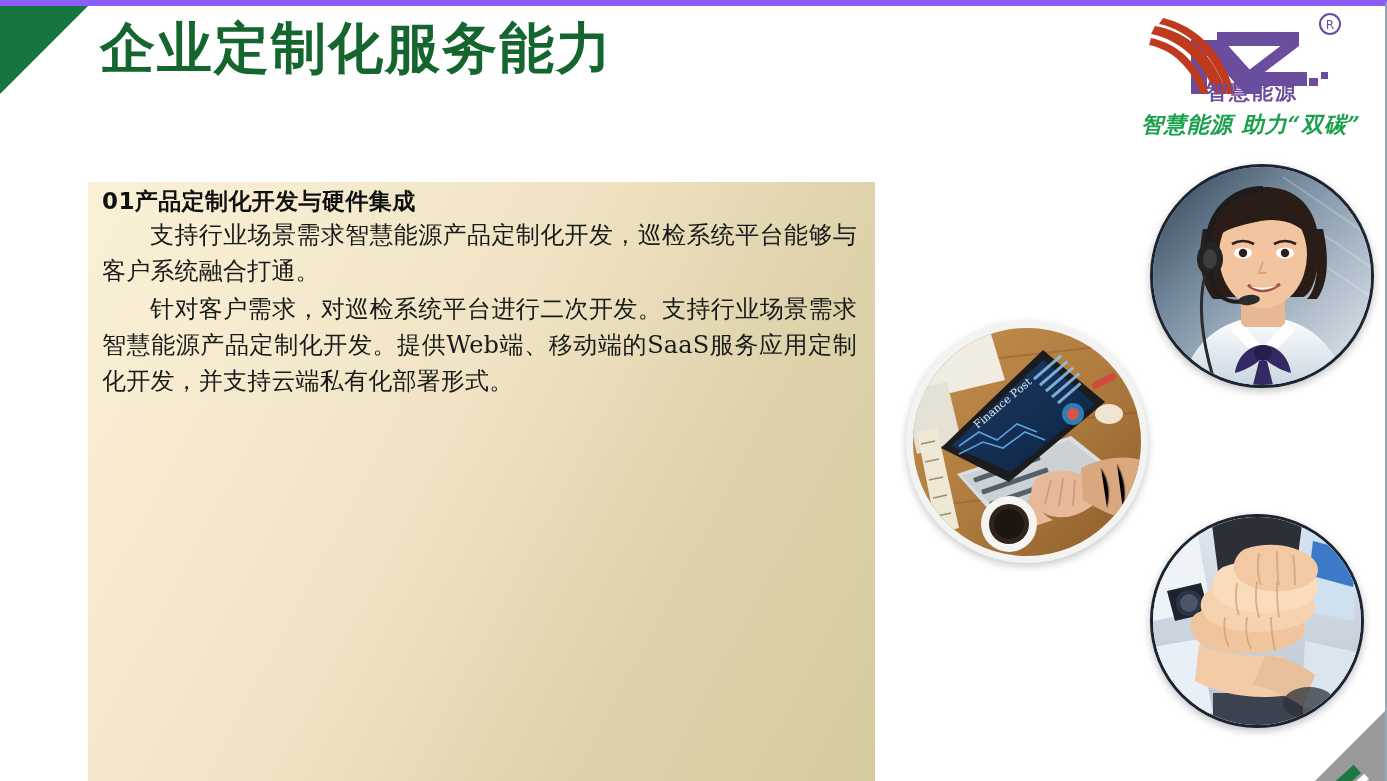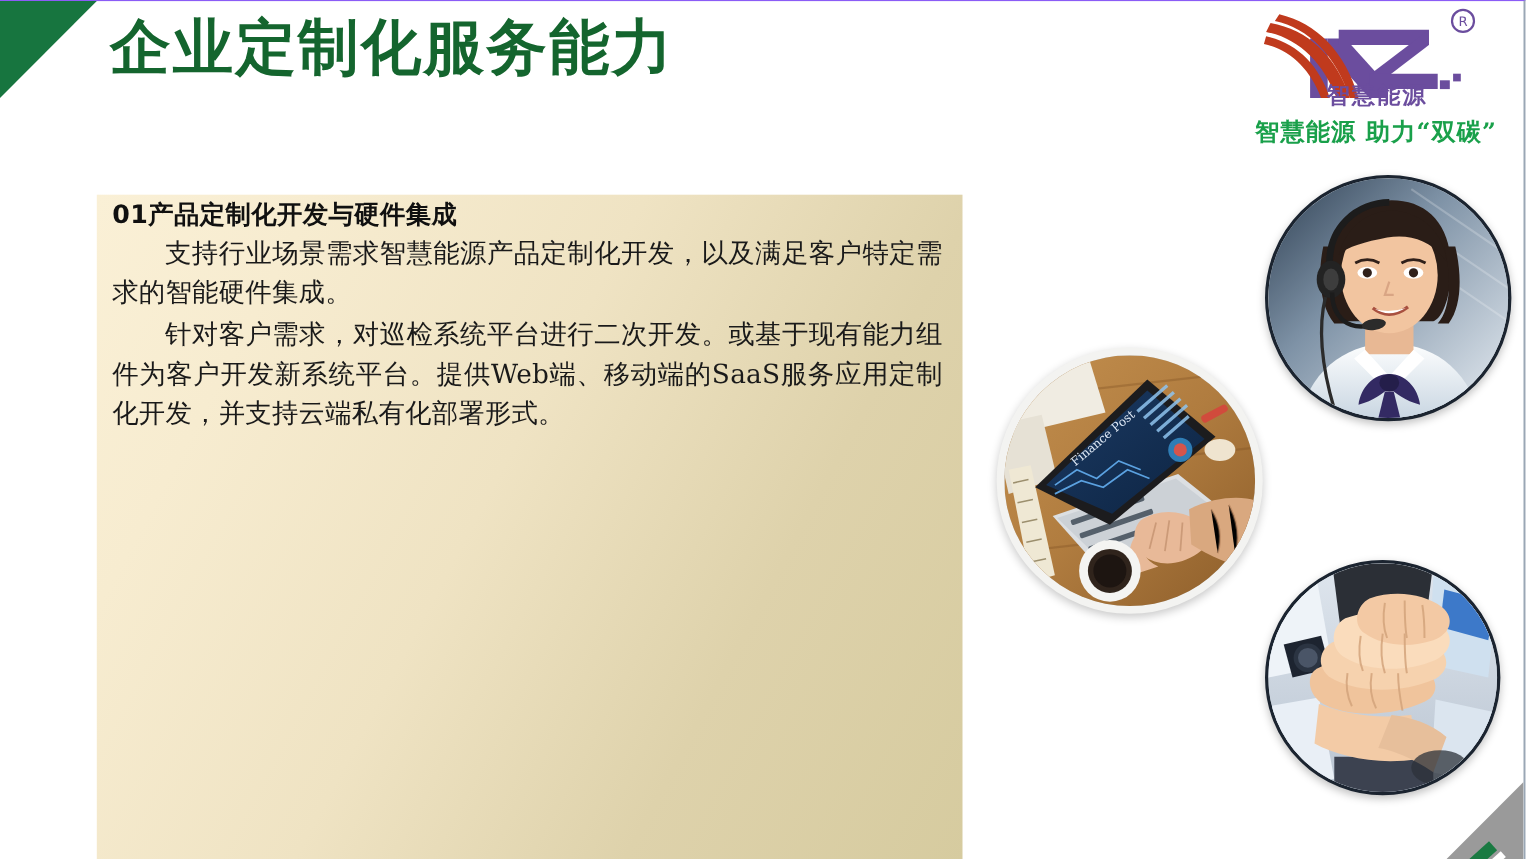--- a/index.html
+++ b/index.html
@@ -11,21 +11,21 @@
     font-family: "Liberation Serif", "DejaVu Serif", serif;
   }
   .slide {
     position: relative;
     width: 1387px;
     height: 781px;
     background: #ffffff;
     overflow: hidden;
     box-sizing: border-box;
     border-right: 2px solid #9aa7b5;
-    border-top: 1px solid #8b5cf6;
+    border-top: 6px solid #8b5cf6;
   }
 
   
   .corner-tl {
     position: absolute;
     left: 0; top: 0;
     width: 0; height: 0;
     border-left: 88px solid #17753f;
     border-bottom: 88px solid transparent;
   }
@@ -97,20 +97,21 @@
   }
   .logo-tagline {
     position: absolute;
     left: 0;
     top: 100px;
     width: 240px;
     text-align: center;
     font-family: "DejaVu Serif", "Liberation Serif", serif;
     font-size: 22px;
     font-weight: 700;
+    font-style: italic;
     color: #19a04a;
     letter-spacing: 1px;
     white-space: nowrap;
   }
 
   
   .content-panel {
     position: absolute;
     left: 88px;
     top: 176px;
@@ -210,23 +211,23 @@
         </g>
       </svg>
     </div>
     <div class="logo-cn">智慧能源</div>
     <div class="logo-tagline">智慧能源 助力“双碳”</div>
   </div>
 
   <div class="content-panel">
 
     <div class="sec-head">01产品定制化开发与硬件集成</div>
-    <div class="sec-body">支持行业场景需求智慧能源产品定制化开发，以及满足客户特定需求的智能硬件集成。</div>
-
-    <div class="sec-body">针对客户需求，对巡检系统平台进行二次开发。或基于现有能力组件为客户开发新系统平台。提供Web端、移动端的SaaS服务应用定制化开发，并支持云端私有化部署形式。</div>
+    <div class="sec-body">支持行业场景需求智慧能源产品定制化开发，巡检系统平台能够与客户系统融合打通。</div>
+
+    <div class="sec-body">针对客户需求，对巡检系统平台进行二次开发。支持行业场景需求智慧能源产品定制化开发。提供Web端、移动端的SaaS服务应用定制化开发，并支持云端私有化部署形式。</div>
 
 
   </div>
 
   <div class="photo photo-agent">
     <svg viewBox="0 0 218 218" xmlns="http://www.w3.org/2000/svg">
       <defs>
         <linearGradient id="bgAgent" x1="0" y1="0" x2="1" y2="1">
           <stop offset="0%" stop-color="#2e3f52"></stop>
           <stop offset="40%" stop-color="#7e92a6"></stop>

